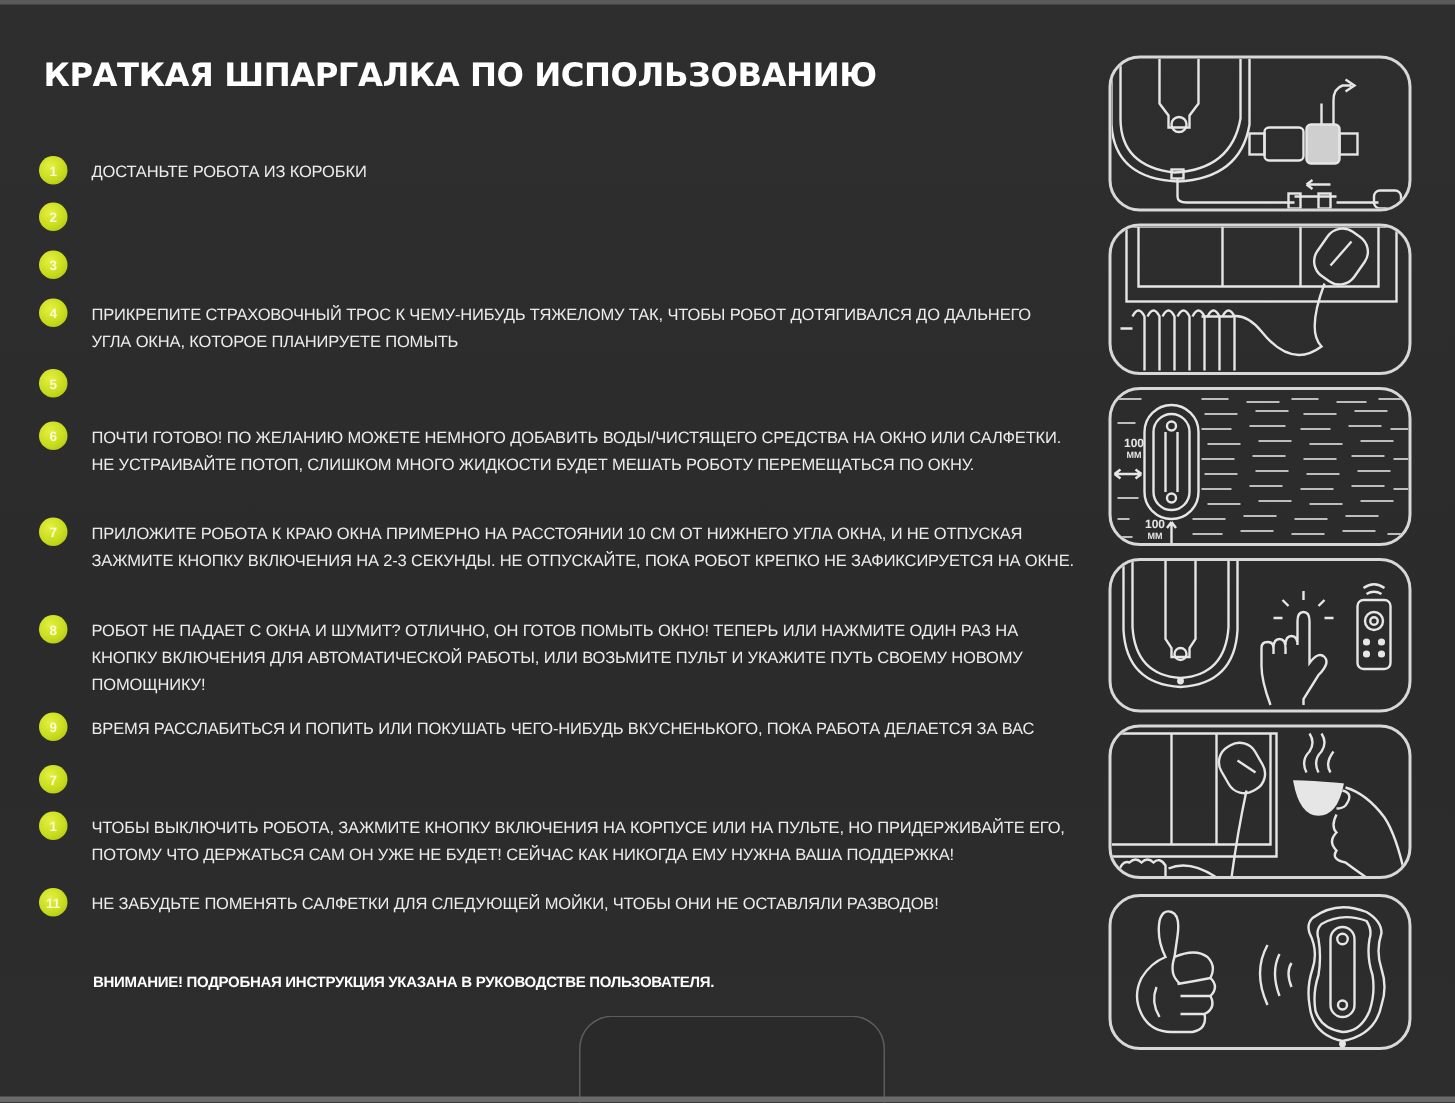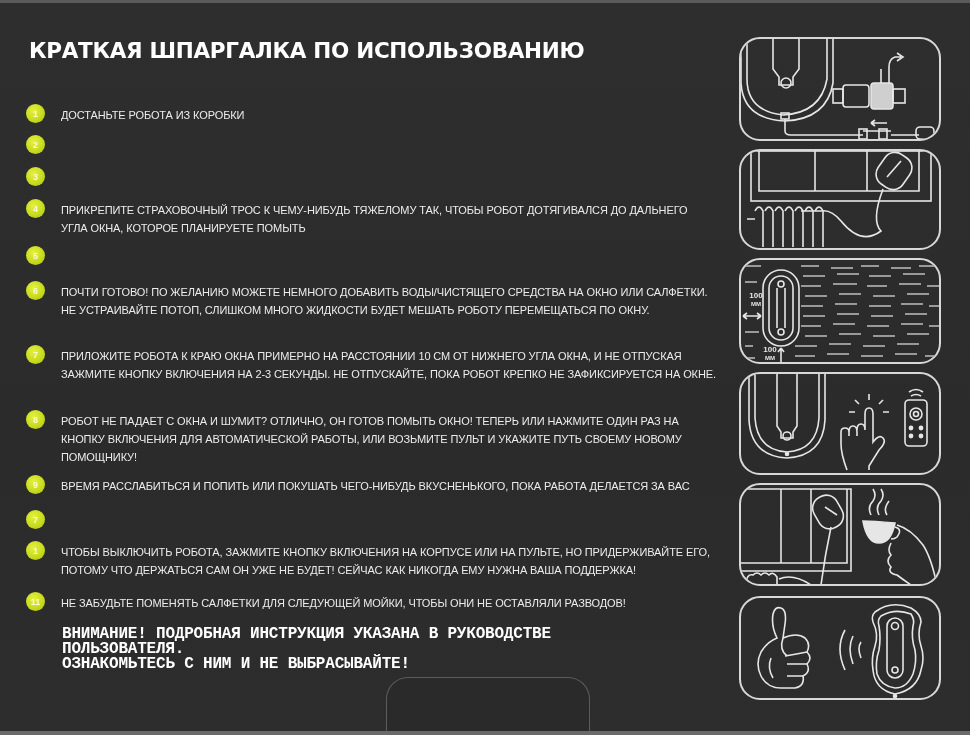--- a/index.html
+++ b/index.html
@@ -30,23 +30,23 @@
     background: radial-gradient(circle at 40% 35%, #e4f040 0%, #c8dc1e 55%, #a8bc10 100%);
     color: #fafad0; font-size: 9px; font-weight: bold;
     display: flex; align-items: center; justify-content: center;
     margin-top: -2px;
   }
   .step-text {
     margin-left: 16px; font-size: 11px; line-height: 18px; color: #ececec;
     text-transform: uppercase; letter-spacing: -0.1px;
   }
   .warning {
-    position: absolute; left: 62px; top: 627px; width: 600px;
-    font-family: Liberation Mono, monospace; font-weight: bold;
-    font-size: 16px; line-height: 15px; color: #ffffff; letter-spacing: -0.2px;
+    position: absolute; left: 62px; top: 648px; width: 600px;
+    font-family: Liberation Sans, sans-serif; font-weight: bold;
+    font-size: 10px; line-height: 15px; color: #ffffff; letter-spacing: -0.2px;
   }
   .panel {
     position: absolute; left: 739px; width: 202px;
     border: 2px solid #d8d8d8; border-radius: 21px; box-sizing: border-box;
     overflow: hidden;
   }
   .panel svg { position: absolute; left: 0; top: 0; }
   .slot {
     position: absolute; left: 386px; top: 677px; width: 204px; height: 70px;
     border: 1.5px solid #5c5c5c; border-bottom: none;
@@ -105,21 +105,20 @@
       <span class="step-text">ЧТОБЫ ВЫКЛЮЧИТЬ РОБОТА, ЗАЖМИТЕ КНОПКУ ВКЛЮЧЕНИЯ НА КОРПУСЕ ИЛИ НА ПУЛЬТЕ, НО ПРИДЕРЖИВАЙТЕ ЕГО, ПОТОМУ ЧТО ДЕРЖАТЬСЯ САМ ОН УЖЕ НЕ БУДЕТ! СЕЙЧАС КАК НИКОГДА ЕМУ НУЖНА ВАША ПОДДЕРЖКА!</span>
     </div>
     <div class="step" style="top:594px">
       <span class="badge">11</span>
       <span class="step-text">НЕ ЗАБУДЬТЕ ПОМЕНЯТЬ САЛФЕТКИ ДЛЯ СЛЕДУЮЩЕЙ МОЙКИ, ЧТОБЫ ОНИ НЕ ОСТАВЛЯЛИ РАЗВОДОВ!</span>
     </div>
   </div>
 
   <div class="warning">
     <div>ВНИМАНИЕ! ПОДРОБНАЯ ИНСТРУКЦИЯ УКАЗАНА В РУКОВОДСТВЕ ПОЛЬЗОВАТЕЛЯ.</div>
-    <div>ОЗНАКОМЬТЕСЬ С НИМ И НЕ ВЫБРАСЫВАЙТЕ!</div>
   </div>
 
   <div class="panel" style="top:37px;height:104px">
     <svg width="202" height="104" viewBox="0 0 202 104" fill="none" stroke="#e6e6e6" stroke-width="1.6">
       <path d="M6 0 V40 Q6 72 42 76 Q80 74 86 40 V0"></path>
       <path d="M0 0 V44 Q2 80 44 82 Q86 80 92 44 V0"></path>
       <path d="M32 0 V30 L38 38 V46 H52 V38 L58 30 V0"></path>
       <circle cx="45" cy="44" r="5"></circle>
       <rect x="40" y="74" width="8" height="6"></rect>
       <path d="M44 80 V92 Q44 96 50 96 H122 M122 92 H150 M150 96 H178"></path>

